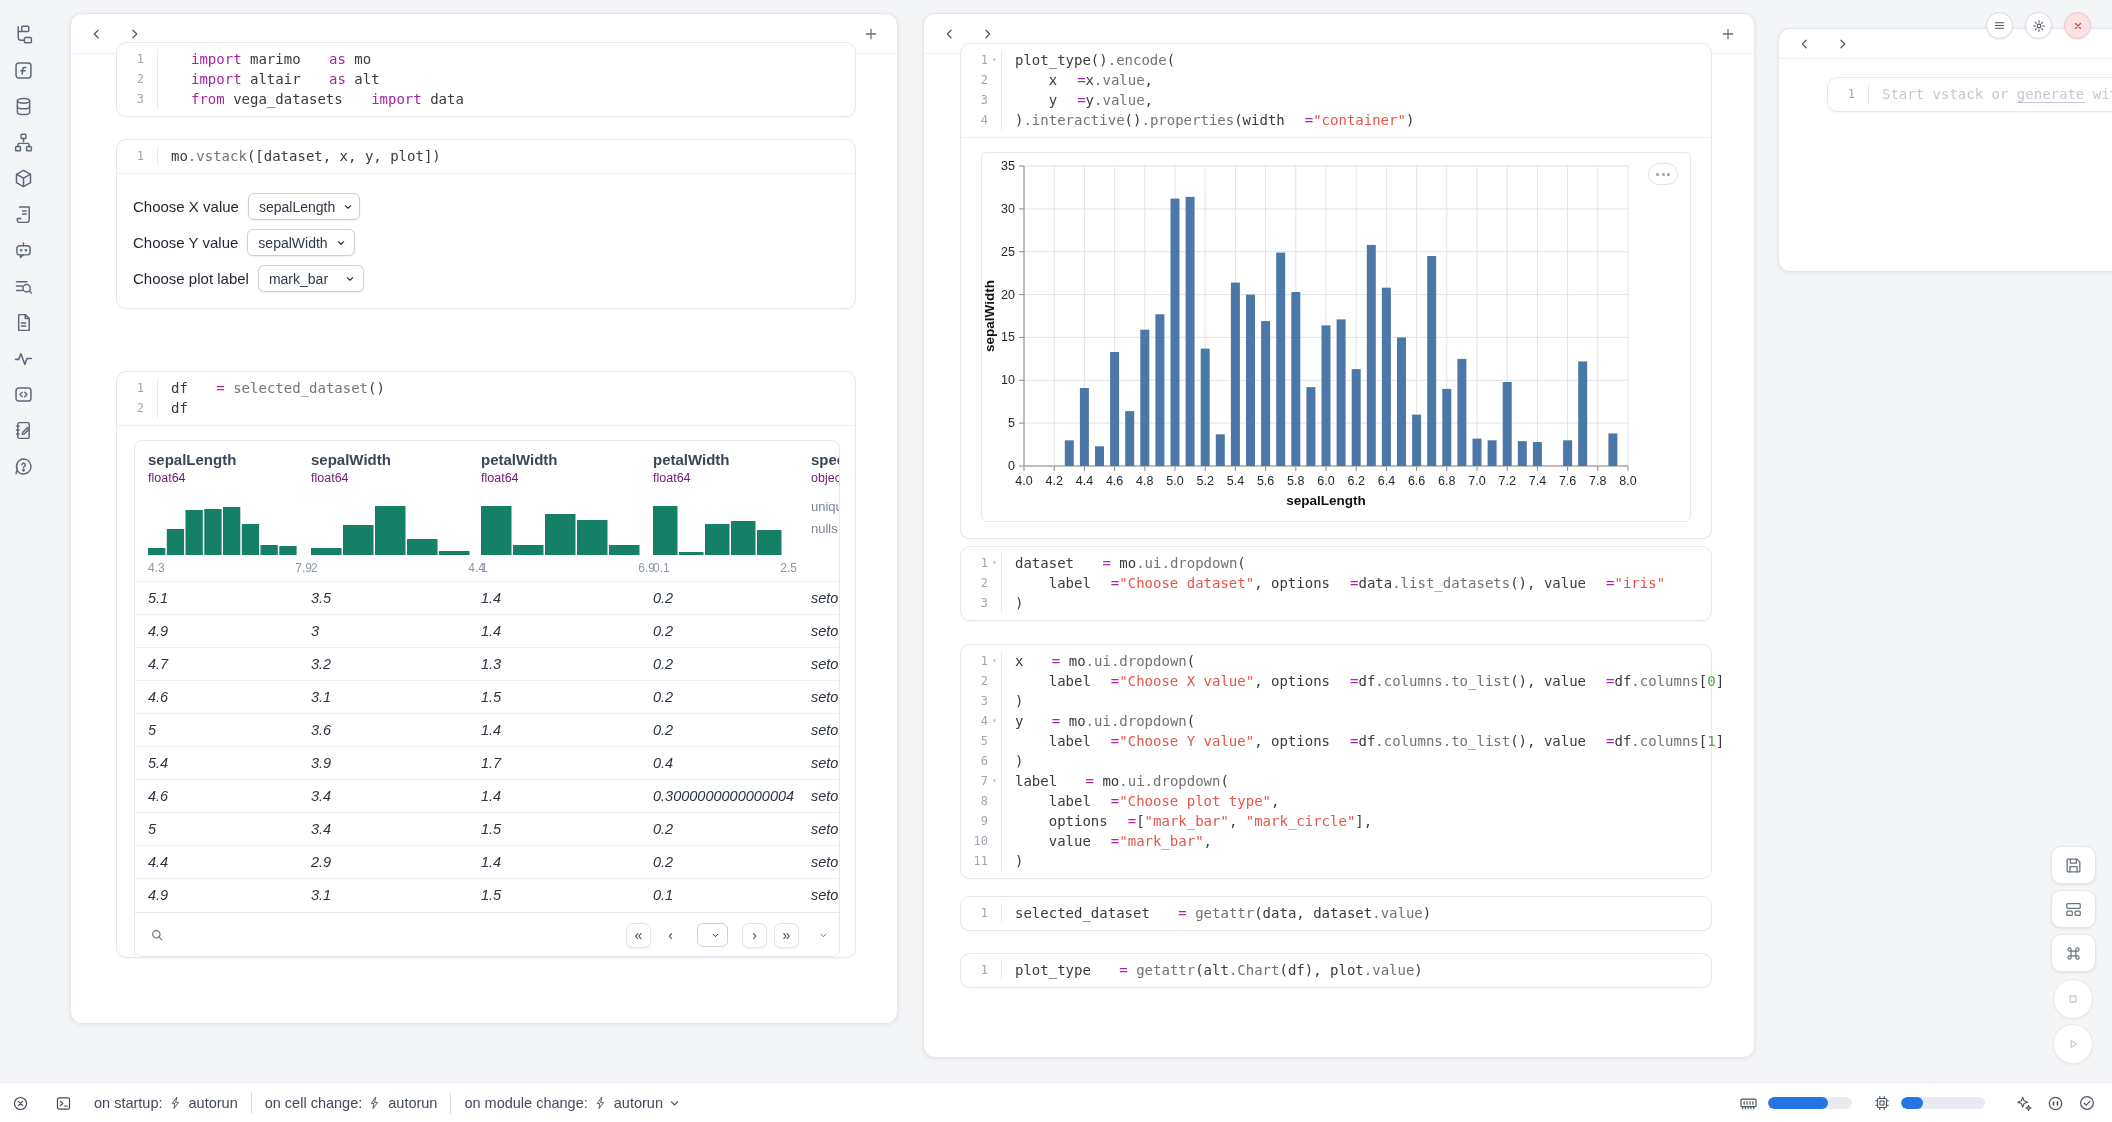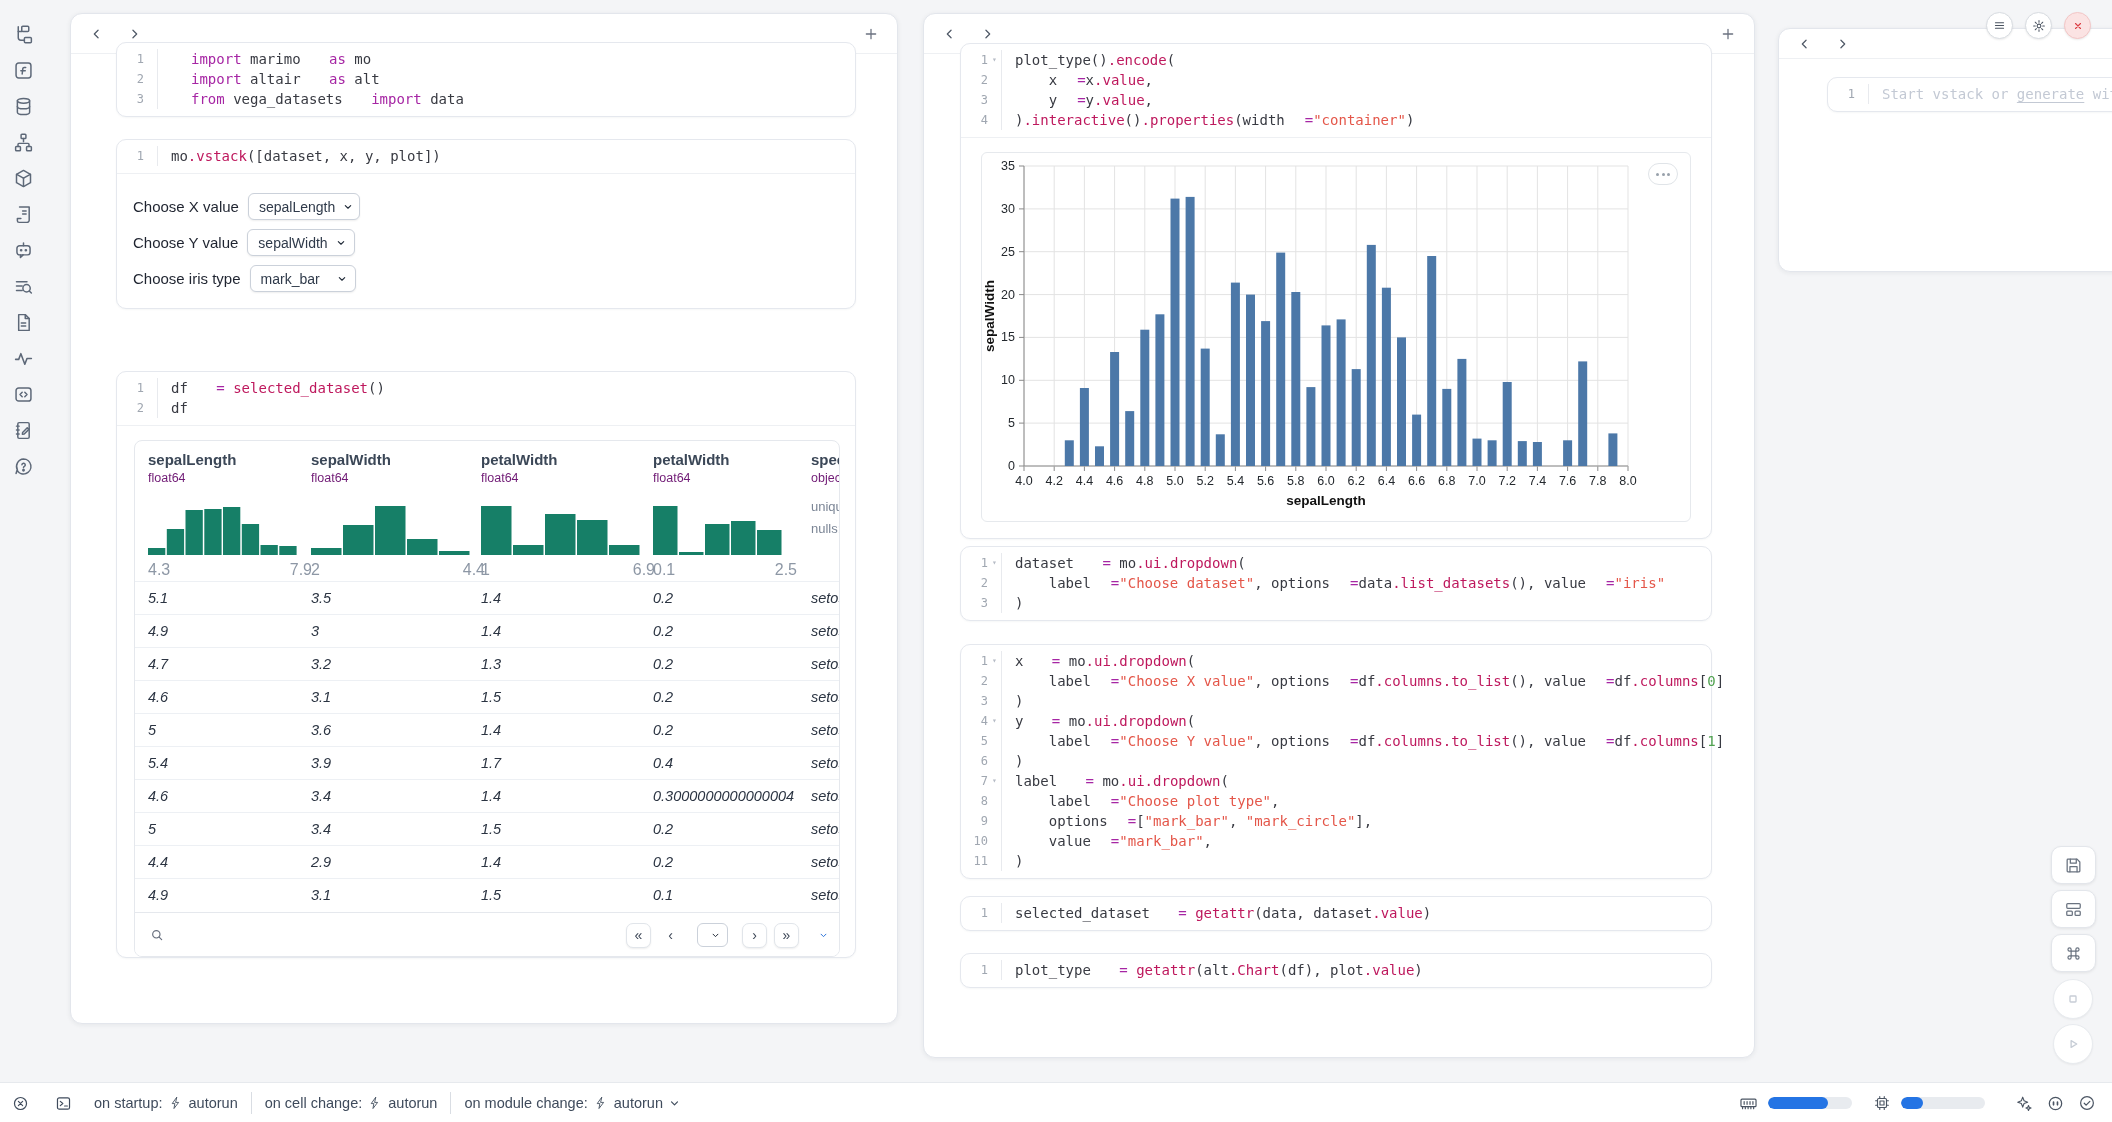--- a/index.html
+++ b/index.html
@@ -27,38 +27,38 @@
 
   
   .cell { position:absolute; background:#fff; border:1px solid #e5e8ee; border-radius:10px;
           box-shadow:0 1px 2px rgba(31,41,55,.04); }
   .code-area { padding:6px 0 7px; }
   .code-line { display:flex; height:20px; line-height:20px; font-family:"DejaVu Sans Mono",monospace; font-size:14px; color:#383a42; }
   .gutter { flex:none; width:40px; display:flex; justify-content:flex-end; align-items:center; color:#a0a7b1; }
   .gutter .num { font-size:12px; text-align:right; }
   .gutter .fold { width:13px; font-size:8px; color:#b6bcc6; text-align:center; line-height:0; }
   .code-content { border-left:1px solid #e8eaee; padding-left:13px; white-space:pre; }
-  .tok-k { color:#a626a4;margin-left:20px; } .tok-f { color:#be185d;margin-top:41px; } .tok-s { color:#e45649; } .tok-num { color:#50a14f; } .tok-p { color:#383a42; }
+  .tok-k { color:#a626a4;margin-left:20px; } .tok-f { color:#737373;margin-top:41px; } .tok-s { color:#e45649; } .tok-num { color:#50a14f; } .tok-p { color:#383a42; }
   .cell-divider { border-top:1px solid #eef0f3; }
 
   
   .controls { padding:10px 16px 16px; }
   .control-row { display:flex; align-items:center; margin-top:9px; font-size:15px; color:#1f2430; }
   .select-box { height:27px; border:1px solid #cbd1da; border-radius:6px; background:#fff;
                 box-shadow:0 1px 2px rgba(0,0,0,.07); display:flex; align-items:center; justify-content:space-between;
                 padding:0 8px 0 10px; margin-left:9px; font-size:14px; color:#2f3a4a; cursor:pointer; }
   .select-box .chev { line-height:0; color:#1f2937; font-size:10px; margin-left:8px; }
 
   
   .table-wrap { padding:14px 17px 0; }
   .table-card { position:relative; width:706px; height:517px; border:1px solid #e5e8ed; border-radius:8px; overflow:hidden; background:#fff; }
   .th-name { position:absolute; top:10px; font-size:15px; font-weight:bold; color:#3b4757; white-space:nowrap; }
   .th-dtype { position:absolute; top:30px; font-size:12.5px; color:#701a75; }
   .th-hist { position:absolute; top:56px; }
-  .th-minmax { position:absolute; top:120px; font-size:16px; color:#8d97a5; display:flex; justify-content:space-between; }
+  .th-minmax { position:absolute; top:120px; font-size:12px; color:#8d97a5; display:flex; justify-content:space-between; }
   .th-stat { position:absolute; font-size:13px; color:#7c8696; white-space:nowrap; }
   .t-row { position:absolute; left:0; right:0; height:33px; border-top:1px solid #edf0f4; cursor:pointer; }
   .t-cell { position:absolute; top:0; height:33px; line-height:33px; font-size:14.5px; color:#2b3442; white-space:nowrap;font-style:italic; }
   .t-foot { position:absolute; left:0; right:0; bottom:0; height:44px; border-top:1px solid #e5e8ed; display:flex; align-items:center; background:#fff; }
   .t-foot .search { margin-left:14px; color:#6b7280; font-size:16px; line-height:0; cursor:pointer; }
   .t-foot .summary { margin-left:11px; font-size:14px; color:#3f4956; }
   .pg-group { position:absolute; right:11px; top:0; height:44px; display:flex; align-items:center; gap:7px; }
   .pg-btn { width:25px; height:25px; border:1px solid #e1e5ea; border-radius:7px; box-shadow:0 1px 2px rgba(0,0,0,.07);
             display:flex; align-items:center; justify-content:center; font-size:14px; color:#3c4656; background:#fff; cursor:pointer; }
   .pg-btn.flat { border:none; box-shadow:none; }
@@ -268,21 +268,21 @@
             <div class="control-row">
               <span>Choose Y value</span>
               <span class="select-box" style="width:108px">
                 <span>sepalWidth</span>
                 <span class="chev"><svg viewBox="0 0 24 24" width="1em" height="1em" fill="none" stroke="currentColor" stroke-width="2.6" stroke-linecap="round" stroke-linejoin="round">
                     <path d="M5.5 8.5L12 15l6.5-6.5"></path>
                   </svg></span>
               </span>
             </div>
             <div class="control-row">
-              <span>Choose iris type</span>
+              <span>Choose plot label</span>
               <span class="select-box" style="width:106px">
                 <span>mark_bar</span>
                 <span class="chev"><svg viewBox="0 0 24 24" width="1em" height="1em" fill="none" stroke="currentColor" stroke-width="2.6" stroke-linecap="round" stroke-linejoin="round">
                     <path d="M5.5 8.5L12 15l6.5-6.5"></path>
                   </svg></span>
               </span>
             </div>
           </div>
         </div>
         <div class="cell" style="left: 45px; top: 357px; width: 740px;">

